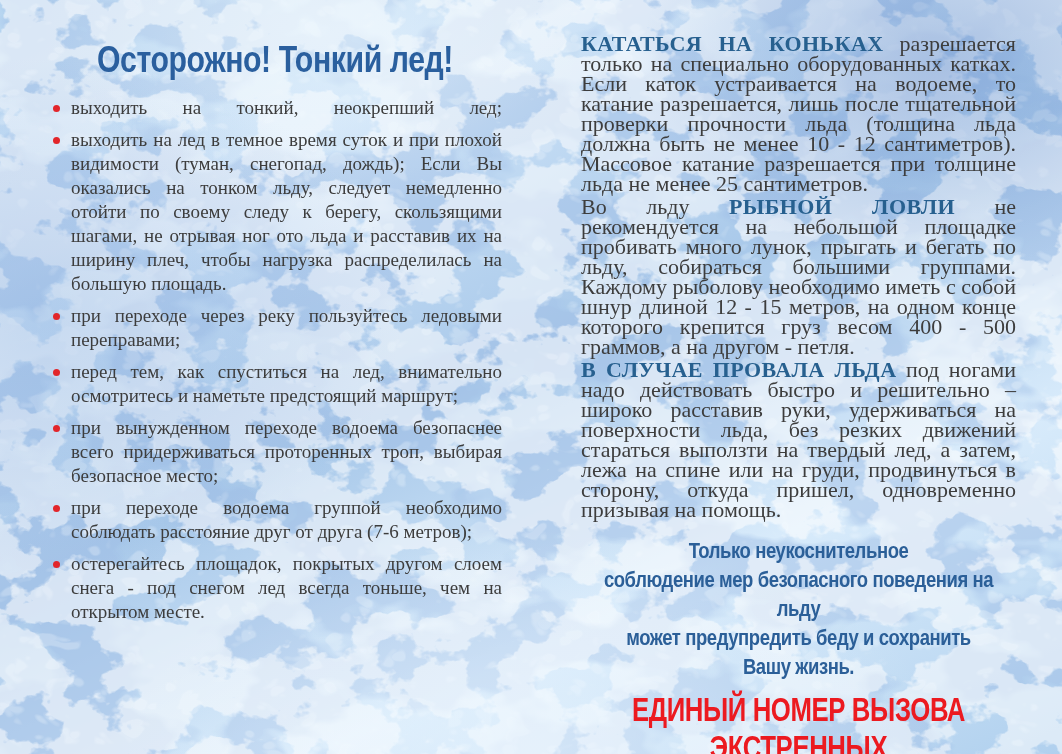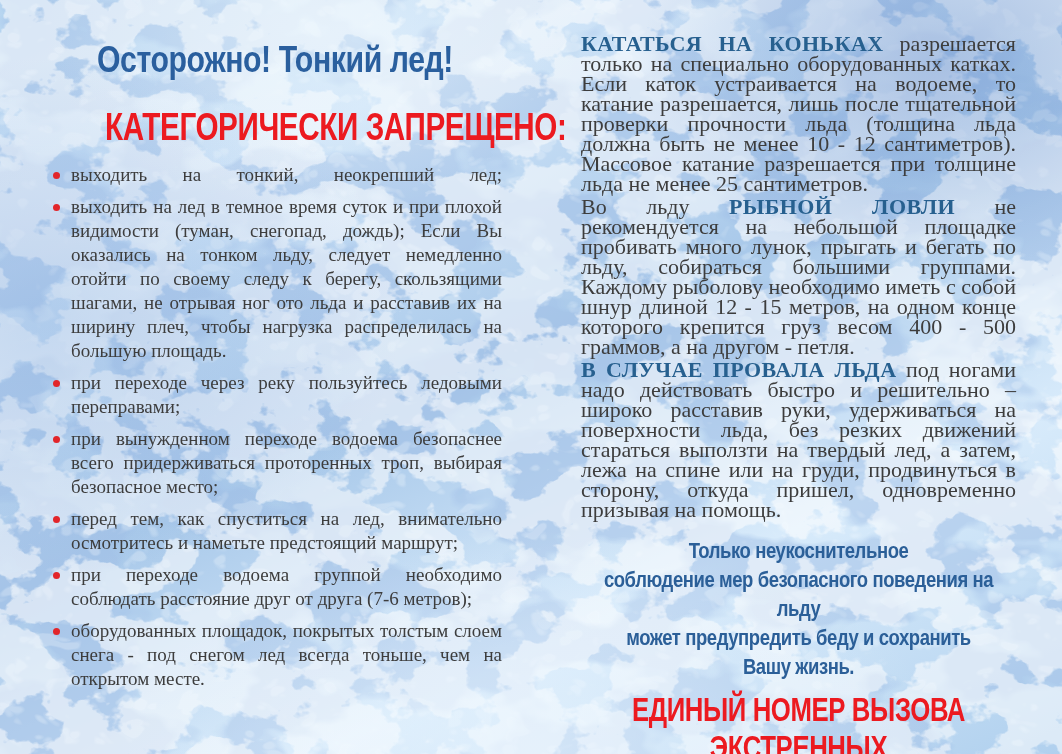--- a/index.html
+++ b/index.html
@@ -82,49 +82,46 @@
   </svg>
   <div class="glaze"></div>
 
   <div class="content">
 
     <section class="col col-left">
       <h1 class="title cond">
         <span class="sq">Осторожно! Тонкий лед!</span>
       </h1>
 
-      <h2 class="forbidden cond">
-        <span class="sq-n">КАТЕГОРИЧЕСКИ ЗАПРЕЩЕНО:</span>
-      </h2>
 
       <ul class="blist">
         <li class="jlast">
           <span>выходить на тонкий, неокрепший лед;</span>
         </li>
         <li>
           <span>выходить на лед в темное время суток и при плохой видимости (туман, снегопад, дождь); Если Вы оказались на тонком льду, следует немедленно отойти по своему следу к берегу, скользящими шагами, не отрывая ног ото льда и расставив их на ширину плеч, чтобы нагрузка распределилась на большую площадь.</span>
         </li>
       </ul>
 
 
       <ul class="blist rules">
         <li>
           <span>при переходе через реку пользуйтесь ледовыми переправами;</span>
         </li>
         <li>
-          <span>при вынужденном переходе водоема безопаснее всего придерживаться проторенных троп, выбирая безопасное место;</span>
+          <span>перед тем, как спуститься на лед, внимательно осмотритесь и наметьте предстоящий маршрут;</span>
         </li>
         <li>
-          <span>перед тем, как спуститься на лед, внимательно осмотритесь и наметьте предстоящий маршрут;</span>
+          <span>при вынужденном переходе водоема безопаснее всего придерживаться проторенных троп, выбирая безопасное место;</span>
         </li>
         <li>
           <span>при переходе водоема группой необходимо соблюдать расстояние друг от друга (7-6 метров);</span>
         </li>
         <li>
-          <span>оборудованных площадок, покрытых толстым слоем снега - под снегом лед всегда тоньше, чем на открытом месте.</span>
+          <span>остерегайтесь площадок, покрытых другом слоем снега - под снегом лед всегда тоньше, чем на открытом месте.</span>
         </li>
       </ul>
     </section>
 
     <section class="col col-right">
       <p class="para">
         <b class="lead">КАТАТЬСЯ НА КОНЬКАХ</b><span> разрешается только на специально оборудованных катках. Если каток устраивается на водоеме, то катание разрешается, лишь после тщательной проверки прочности льда (толщина льда должна быть не менее 10 - 12 сантиметров). Массовое катание разрешается при толщине льда не менее 25 сантиметров.</span>
       </p>
       <p class="para">
         <span>Во льду </span><b class="lead">РЫБНОЙ ЛОВЛИ</b><span> не рекомендуется на небольшой площадке пробивать много лунок, прыгать и бегать по льду, собираться большими группами. Каждому рыболову необходимо иметь с собой шнур длиной 12 - 15 метров, на одном конце которого крепится груз весом 400 - 500 граммов, а на другом - петля.</span>

